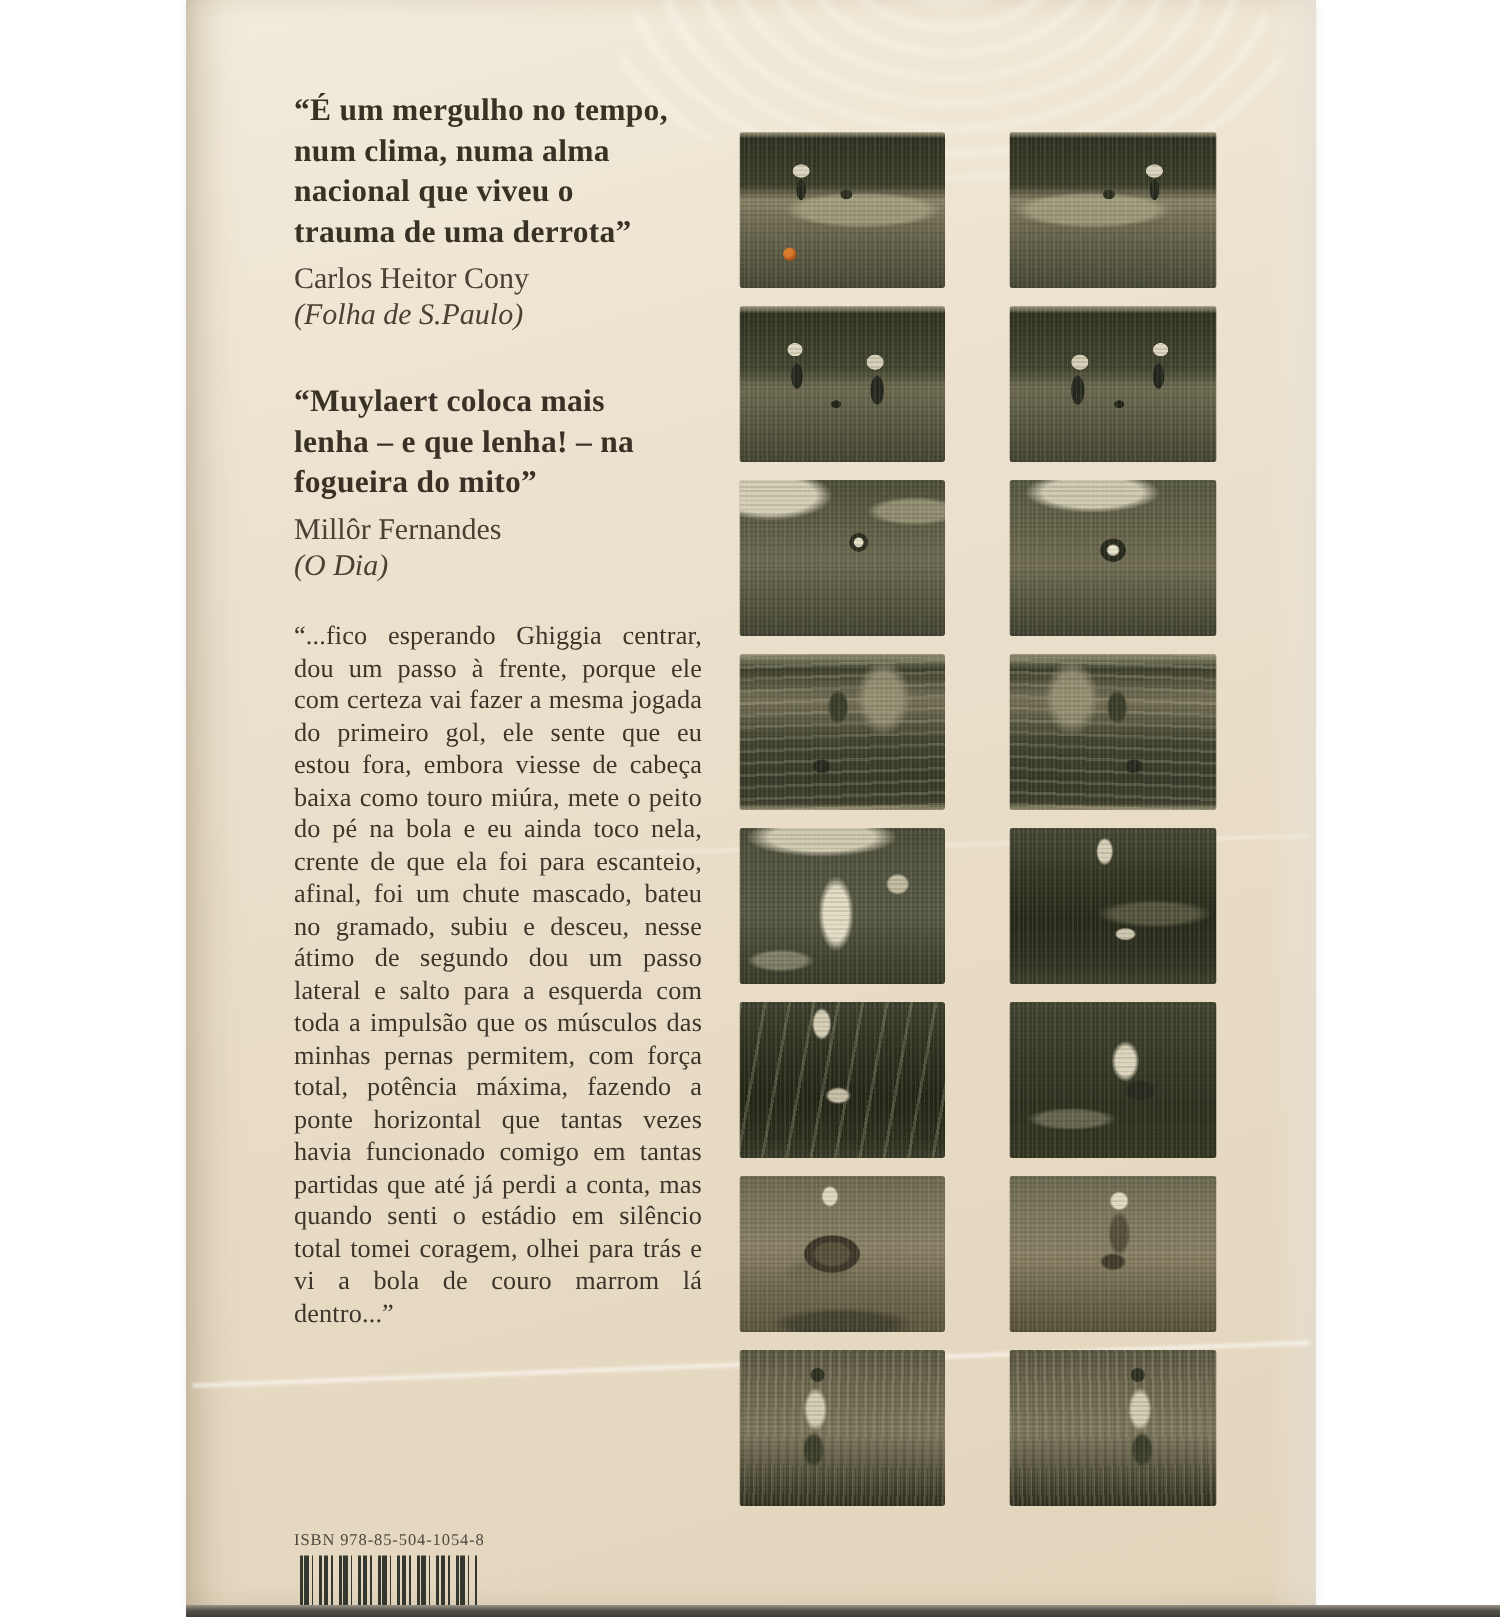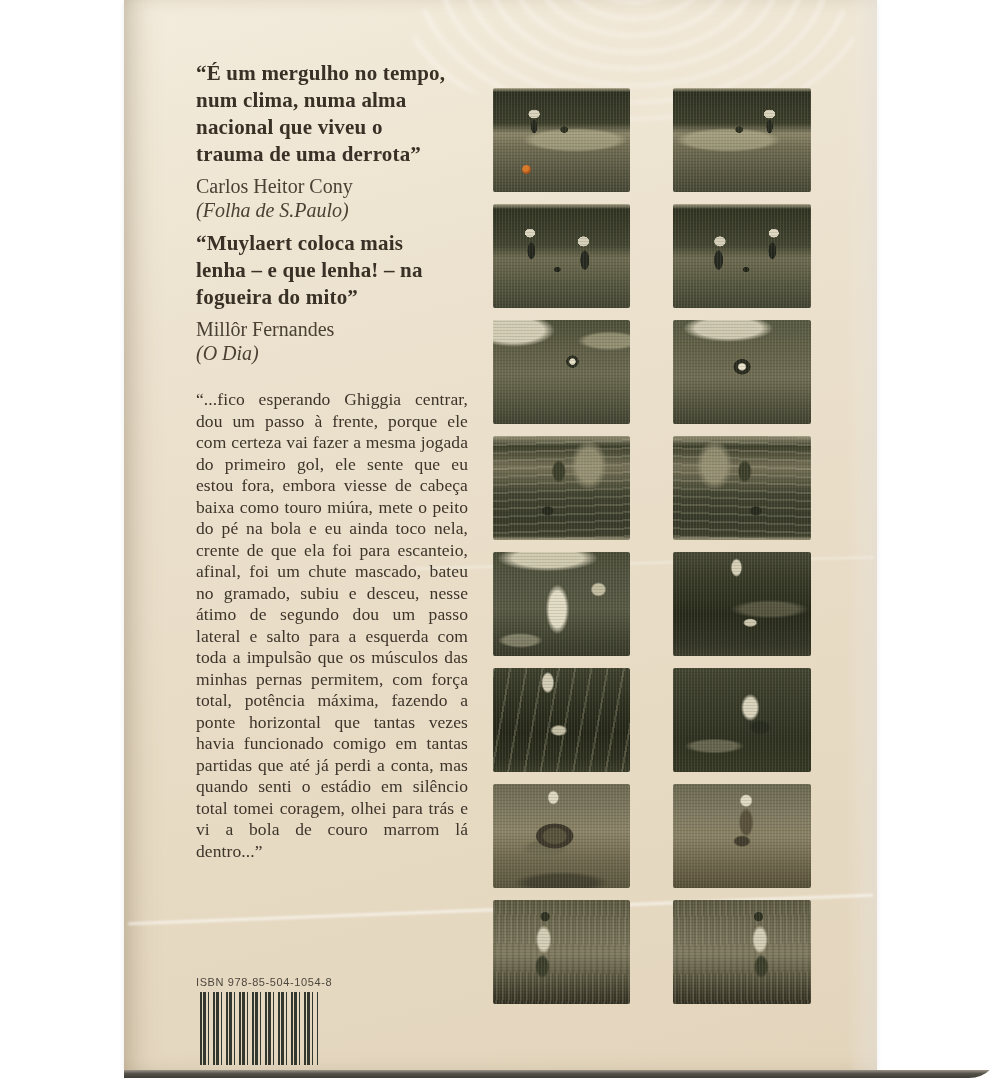--- a/index.html
+++ b/index.html
@@ -1,21 +1,21 @@
 <!DOCTYPE html>
 <html lang="pt"><head>
 <meta charset="utf-8">
 <style>
   html,body{margin:0;padding:0;}
   body{
     width:1000px;height:1078px;
     background:#ffffff;
     font-family:"Liberation Serif","DejaVu Serif",serif;
   }
-  .scene{position:relative;width:1000px;height:1078px;background:#ffffff;overflow:hidden;border-radius:31px;}
+  .scene{position:relative;width:1000px;height:1078px;background:#ffffff;overflow:hidden;}
 
   
   .book{
     position:absolute;left:124px;top:0;width:753px;height:1070px;
     background:linear-gradient(165deg,#f3ecdc 0%,#ece2cf 28%,#e8dcc6 58%,#e3d5bc 100%);
     box-shadow:inset 22px 0 32px -22px rgba(110,90,60,.5),
                inset -16px 0 26px -16px rgba(110,90,60,.3),
                0 2px 6px rgba(0,0,0,.08);
   }
   .book-bottom-edge{
@@ -42,29 +42,29 @@
   .crease-2{
     left:290px;top:562px;width:460px;height:2px;
     background:rgba(255,255,255,.35);transform:rotate(-1.4deg);filter:blur(1px);
   }
 
   
   .text-col{position:absolute;left:72px;top:60px;width:272px;color:#3a3126;}
   .q-text{font-weight:700;font-size:21px;line-height:27px;letter-spacing:.2px;width:250px;}
   .attr{margin-top:6px;font-size:20px;line-height:24px;color:#4a4034;}
   .attr .src{font-style:italic;}
-  .q2{margin-top:8px;}
+  .q2{margin-top:32px;}
   .excerpt{margin-top:24px;font-size:17.5px;line-height:21.5px;text-align:justify;
            color:#3d342a;letter-spacing:.1px;}
   .excerpt-author{margin-top:9px;font-weight:700;font-size:19px;}
 
   
   .isbn{position:absolute;left:72px;top:976px;}
-  .isbn-label{font-family:Liberation Sans, sans-serif;
-    font-size:11px;letter-spacing:.6px;color:#4c463c;}
+  .isbn-label{font-family:Liberation Serif, serif;
+    font-size:11px;letter-spacing:.6px;color:#4c463c;margin-top:45px;}
   .barcode{
     margin-top:4px;margin-left:4px;width:118px;height:73px;
     background:repeating-linear-gradient(90deg,
       #20261e 0 2px, rgba(0,0,0,0) 2px 3px,
       #20261e 3px 6px, rgba(0,0,0,0) 6px 8px,
       #20261e 8px 9px, rgba(0,0,0,0) 9px 13px);
     opacity:.9;
   }
 
   

